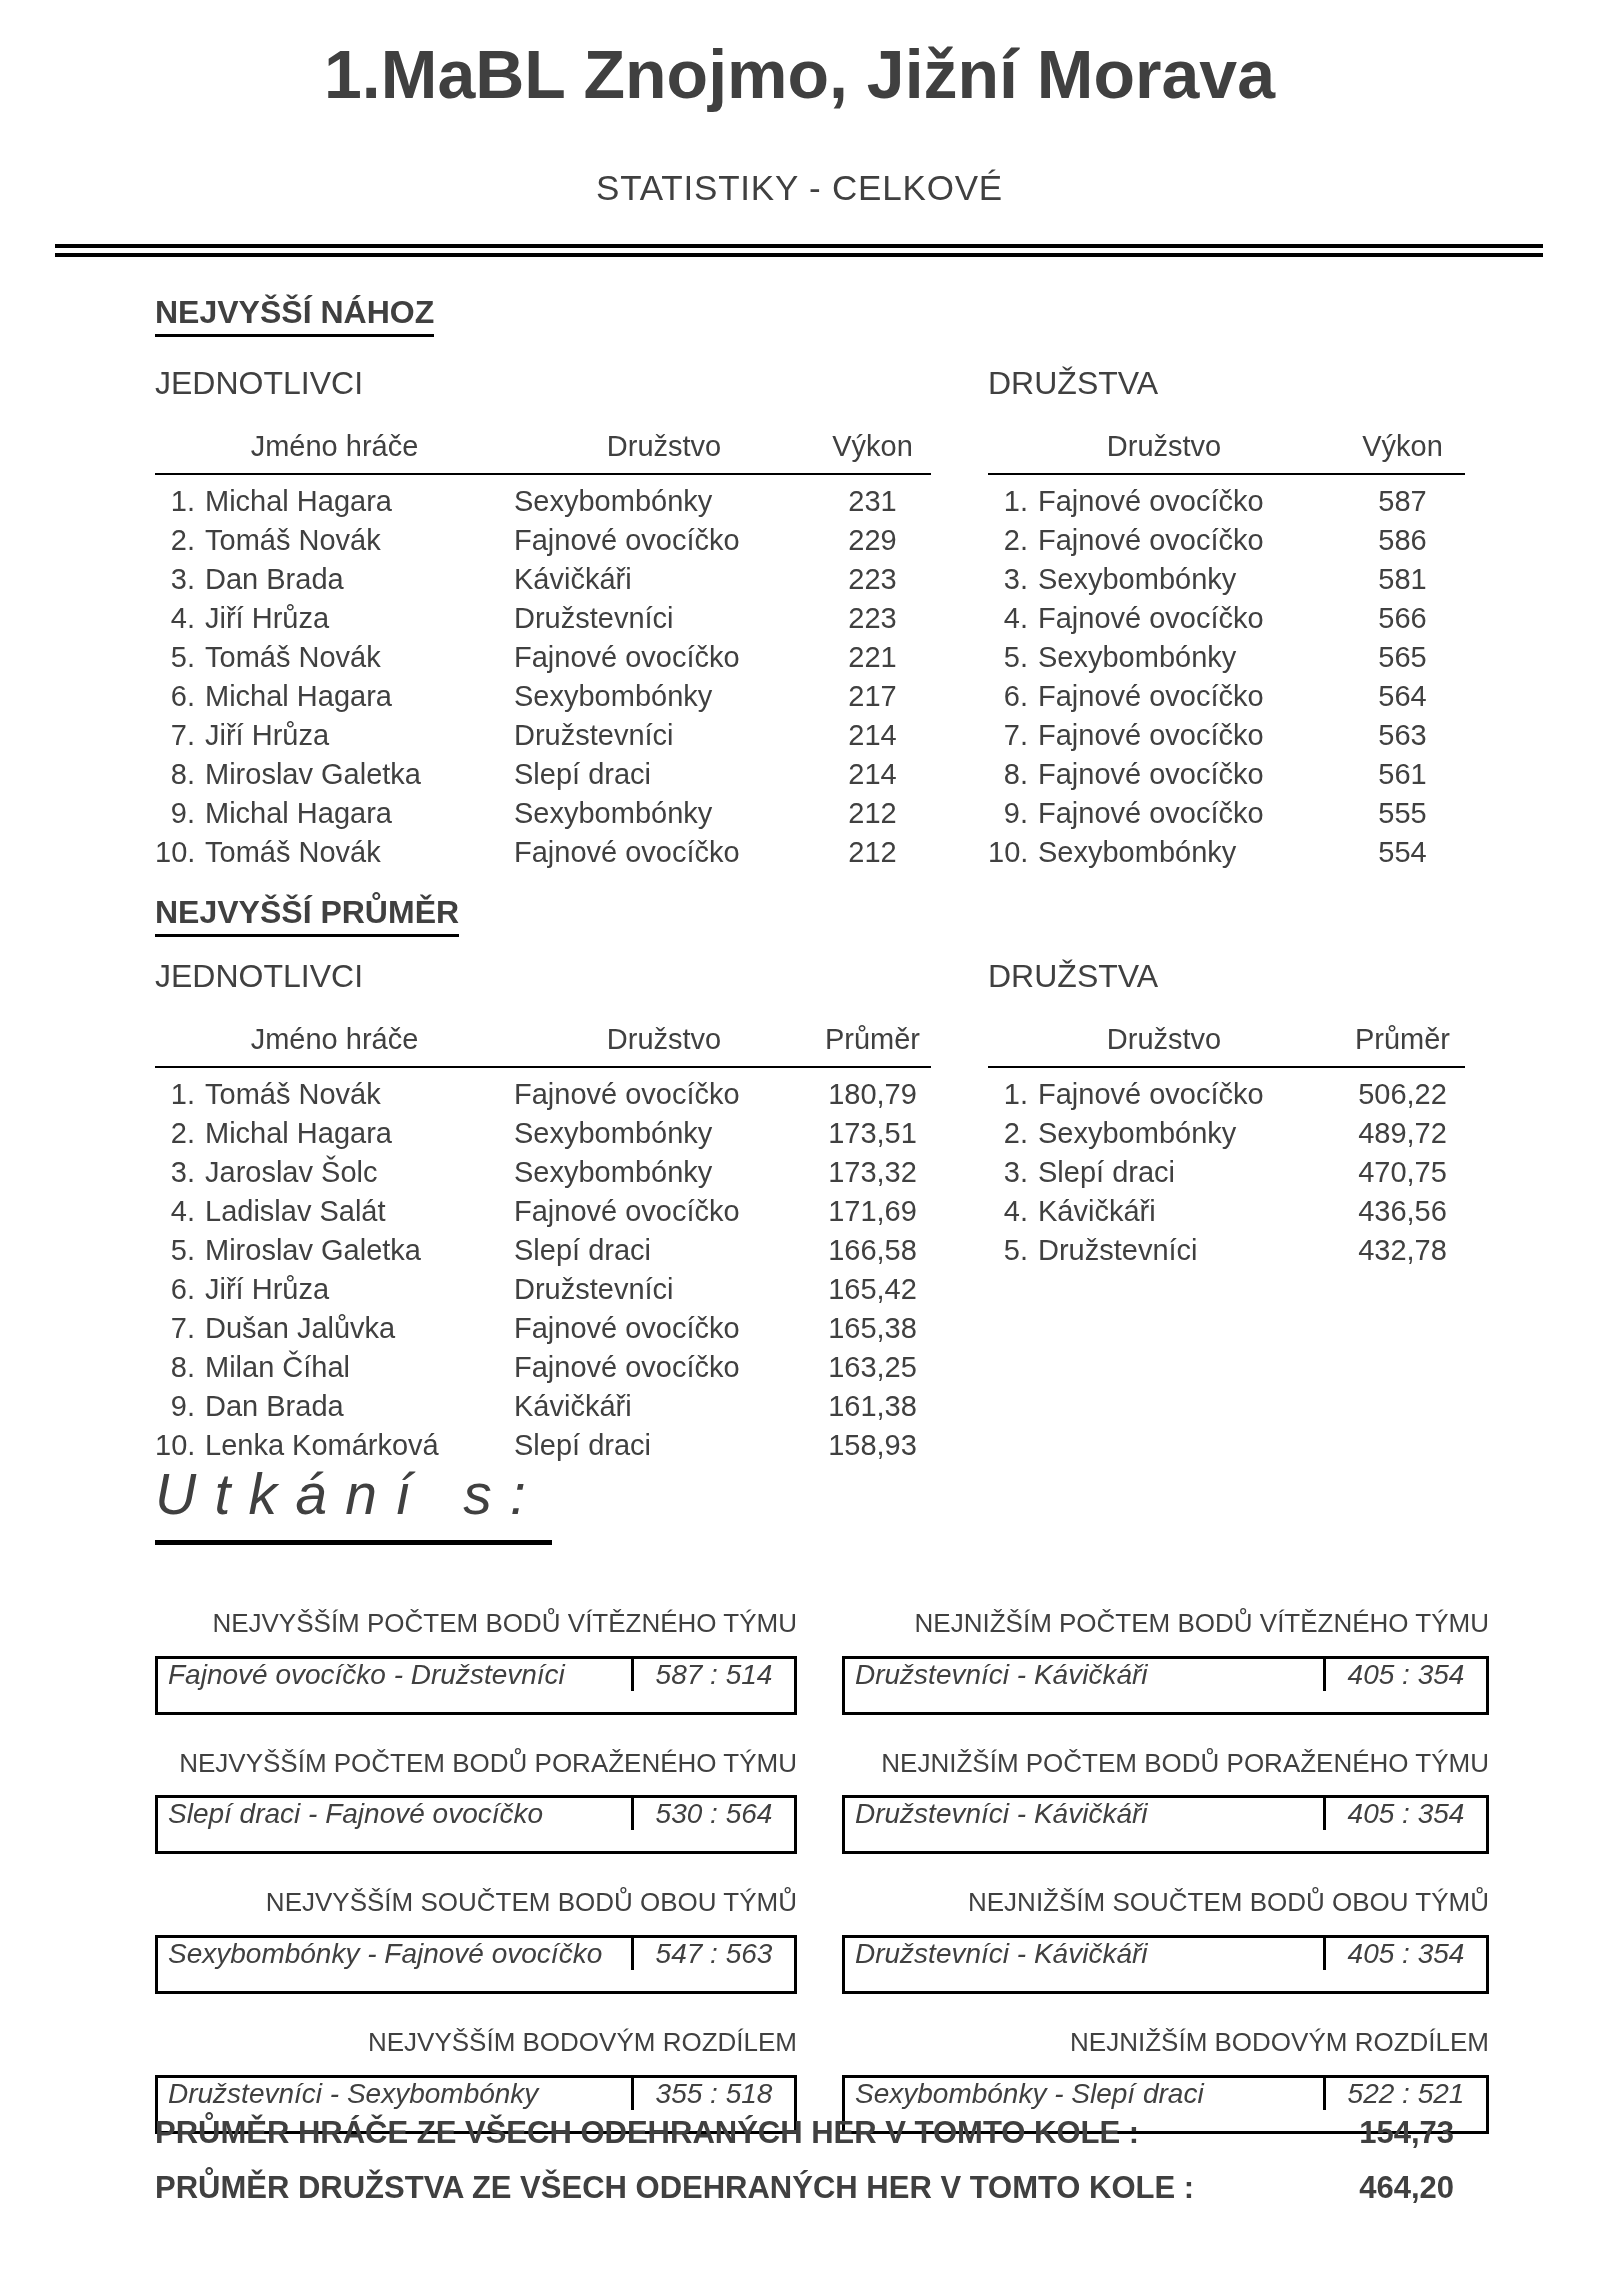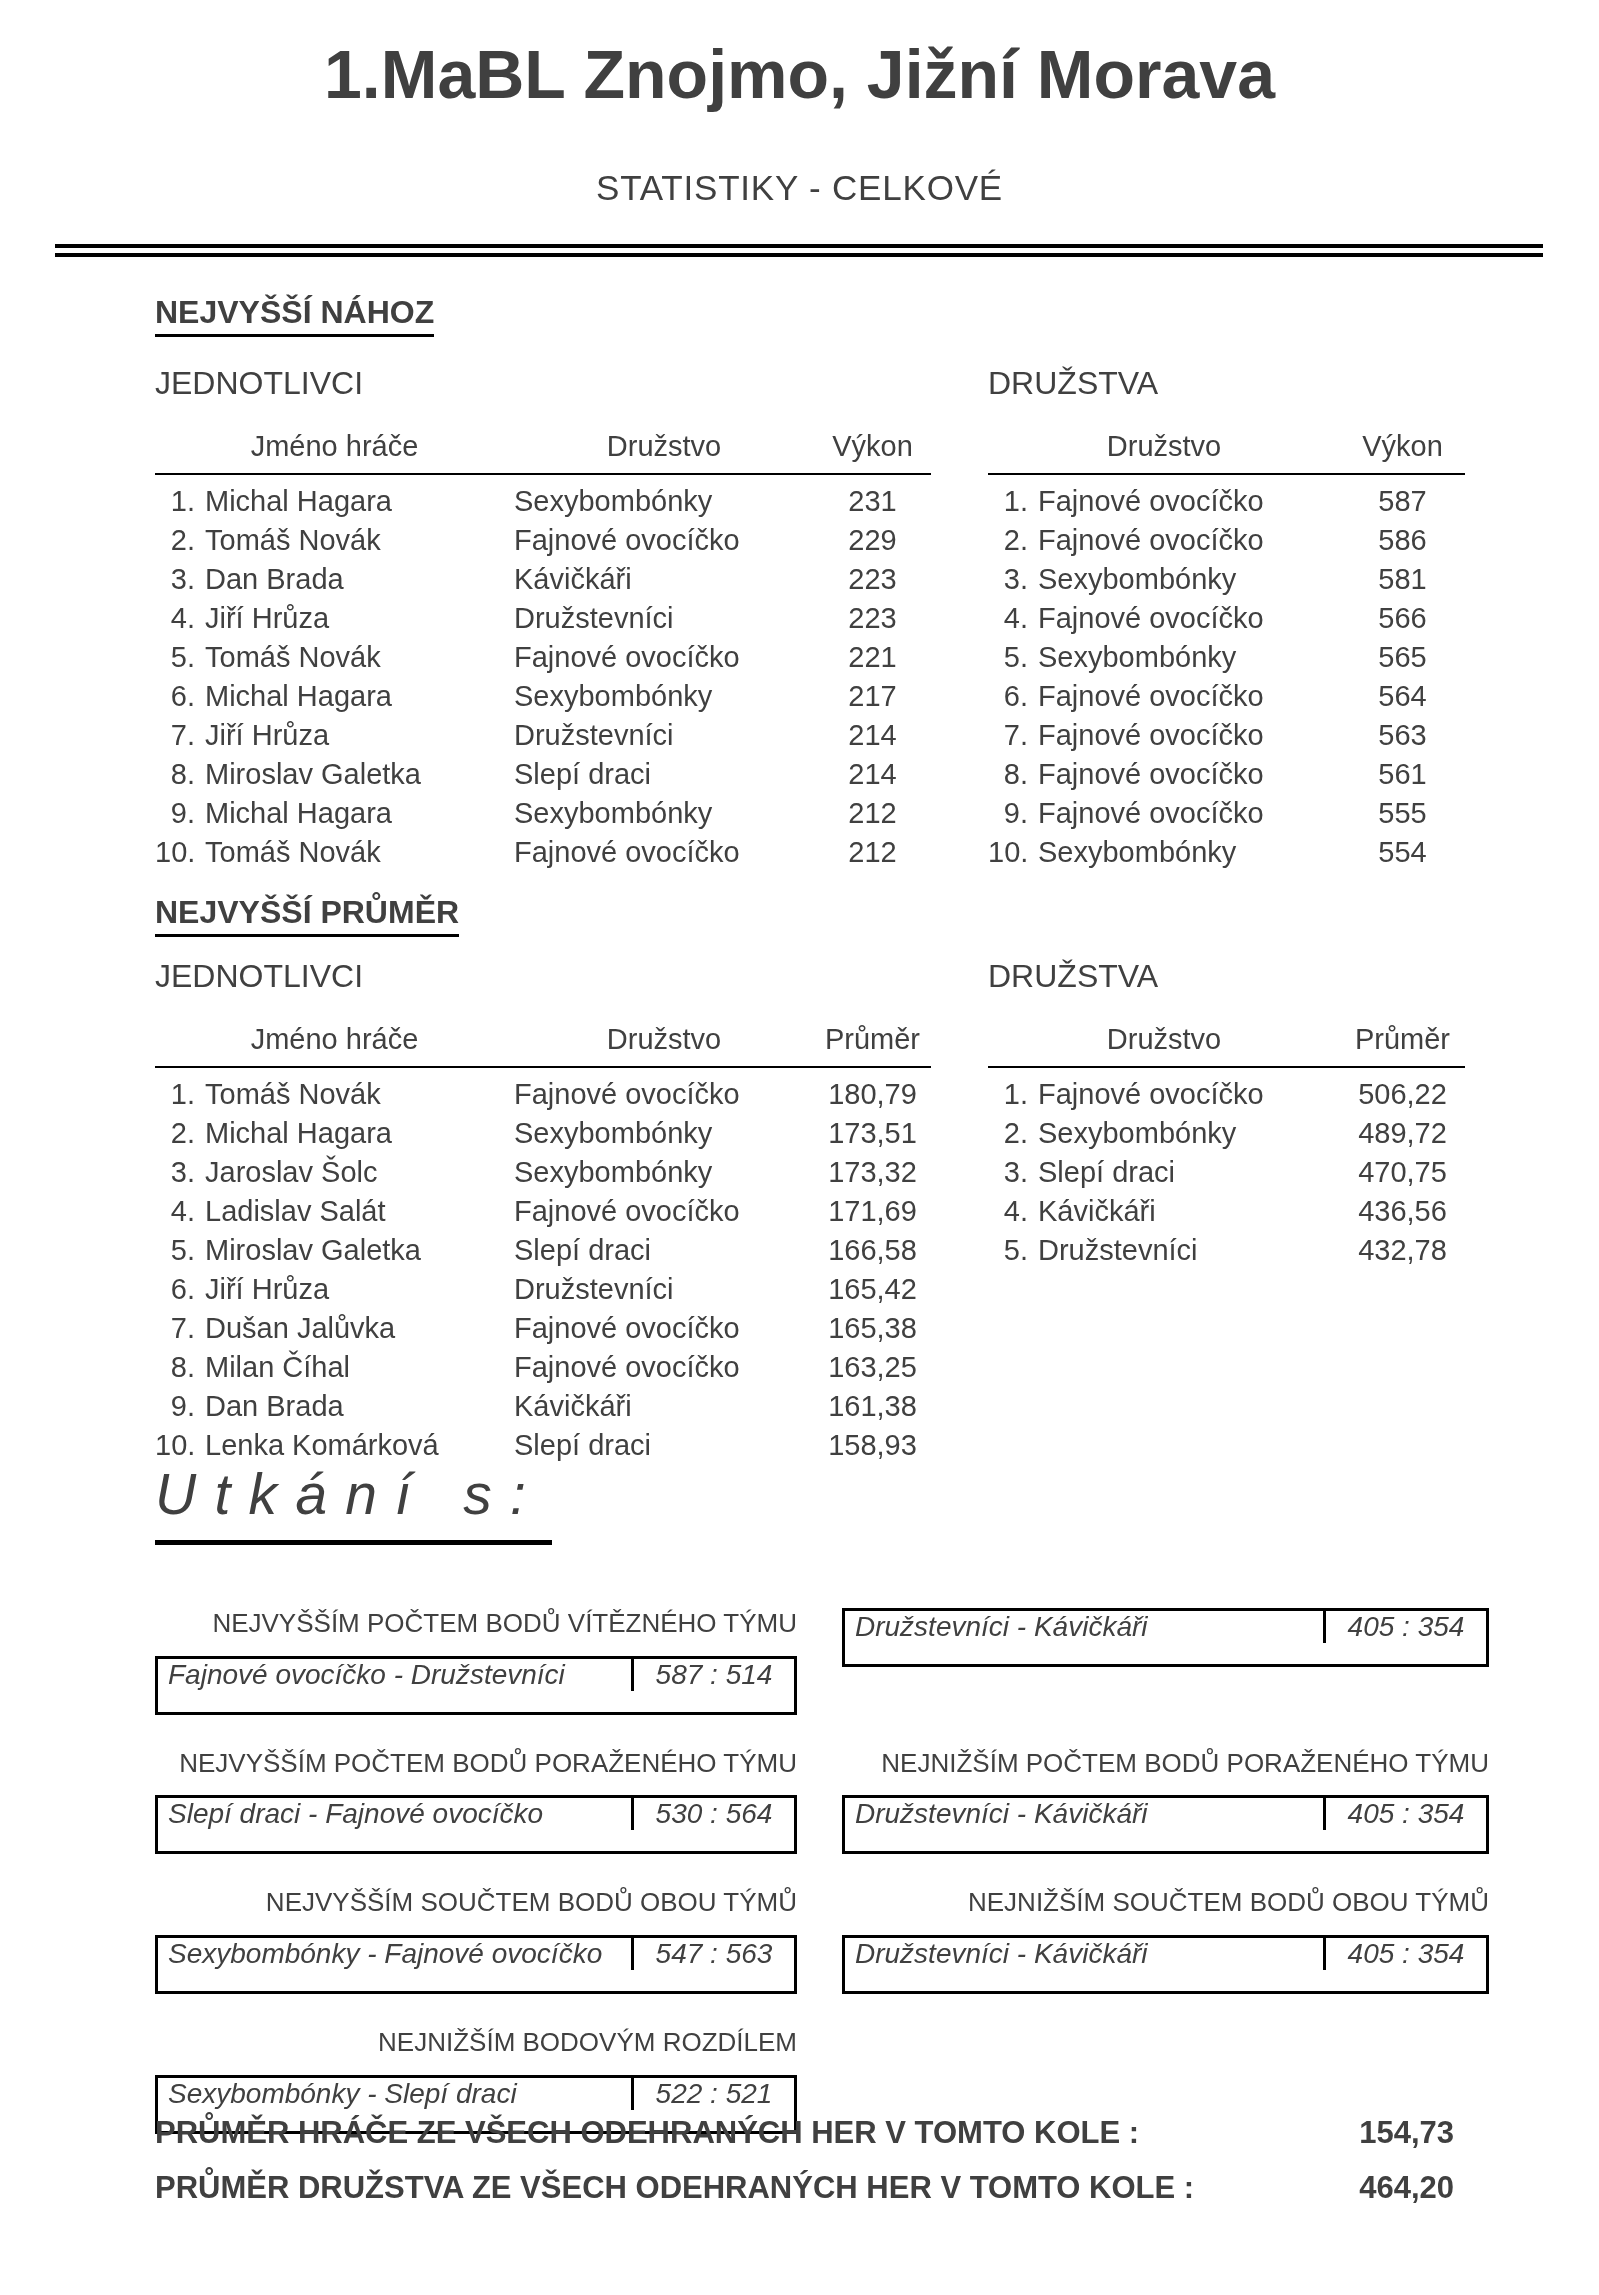--- a/index.html
+++ b/index.html
@@ -366,20 +366,21 @@
 
       <div class="match">
         <div class="match-label">NEJVYŠŠÍM POČTEM BODŮ VÍTĚZNÉHO TÝMU</div>
         <div class="match-box">
           <div class="match-teams">Fajnové ovocíčko - Družstevníci</div>
           <div class="match-score">587 : 514</div>
         </div>
       </div>
 
       <div class="match">
+        <div class="match-label">NEJNIŽŠÍM POČTEM BODŮ VÍTĚZNÉHO TÝMU</div>
         <div class="match-box">
           <div class="match-teams">Družstevníci - Kávičkáři</div>
           <div class="match-score">405 : 354</div>
         </div>
       </div>
 
       <div class="match">
         <div class="match-label">NEJVYŠŠÍM POČTEM BODŮ PORAŽENÉHO TÝMU</div>
         <div class="match-box">
           <div class="match-teams">Slepí draci - Fajnové ovocíčko</div>
@@ -404,20 +405,27 @@
       </div>
 
       <div class="match">
         <div class="match-label">NEJNIŽŠÍM SOUČTEM BODŮ OBOU TÝMŮ</div>
         <div class="match-box">
           <div class="match-teams">Družstevníci - Kávičkáři</div>
           <div class="match-score">405 : 354</div>
         </div>
       </div>
 
+      <div class="match">
+        <div class="match-label">NEJVYŠŠÍM BODOVÝM ROZDÍLEM</div>
+        <div class="match-box">
+          <div class="match-teams">Družstevníci - Sexybombónky</div>
+          <div class="match-score">355 : 518</div>
+        </div>
+      </div>
 
       <div class="match">
         <div class="match-label">NEJNIŽŠÍM BODOVÝM ROZDÍLEM</div>
         <div class="match-box">
           <div class="match-teams">Sexybombónky - Slepí draci</div>
           <div class="match-score">522 : 521</div>
         </div>
       </div>
     </div>
 

